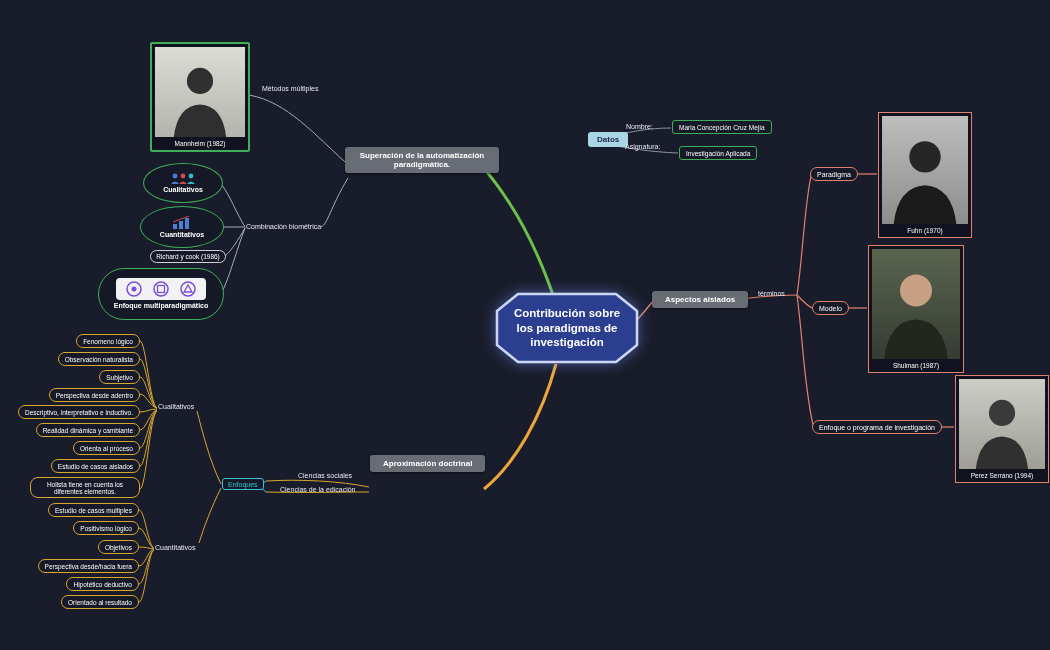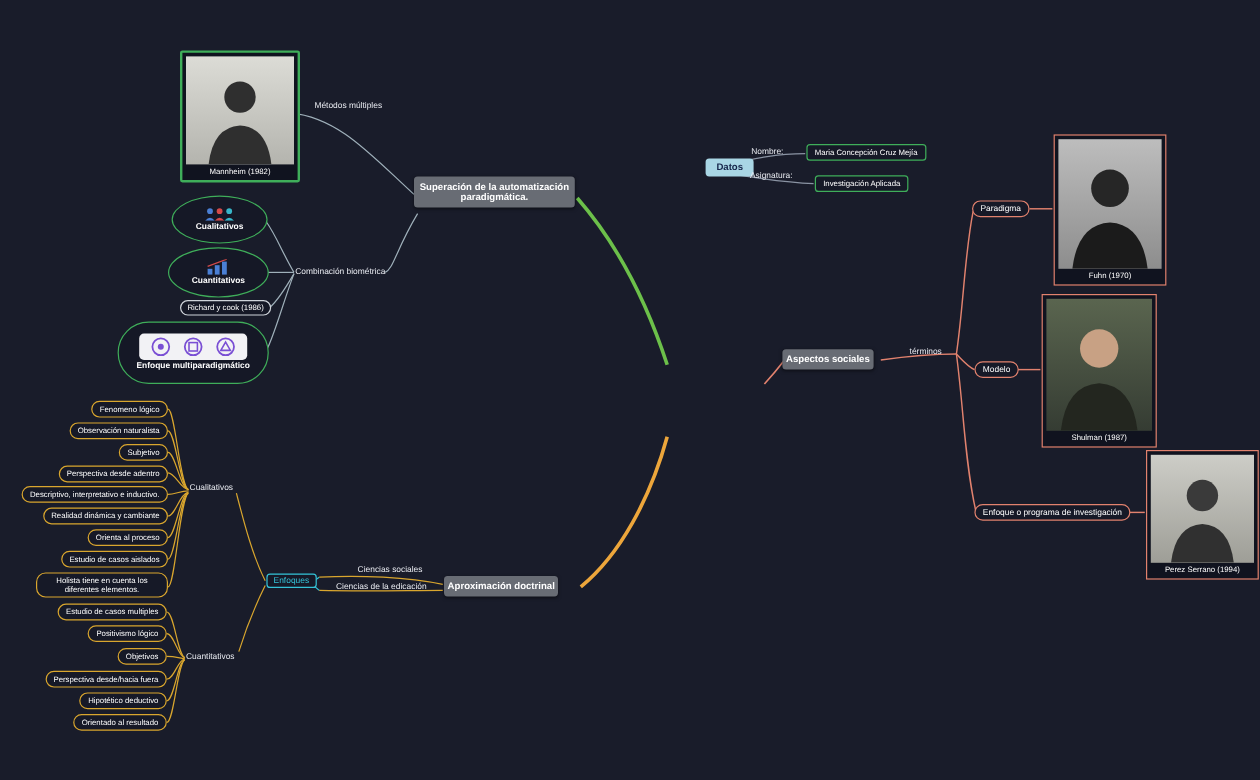--- a/index.html
+++ b/index.html
@@ -2,21 +2,21 @@
 <html><head>
 <meta charset="utf-8">
 <style>
   html,body{margin:0;padding:0;background:#191c2a;}
   body{width:1050px;height:650px;overflow:hidden;font-family:"Liberation Sans",sans-serif;}
   #canvas{position:relative;width:1050px;height:650px;background:#191c2a;}
   #wires{position:absolute;left:0;top:0;}
   .abs{position:absolute;}
   .lbl{color:#e8eaf0;font-size:7px;white-space:nowrap;}
   .graybox{background:#686c74;color:#fff;font-weight:bold;font-size:8px;border-radius:3px;
-           padding:4px 3px;text-align:center;box-shadow:0 1px 3px rgba(0,0,0,.5);}
+           padding:4px 13px;text-align:center;box-shadow:0 1px 3px rgba(0,0,0,.5);}
   .tag{background:#161927;color:#fff;font-size:6.5px;border-radius:8px;padding:2.5px 6px;
        text-align:center;white-space:nowrap;}
   .tag.yellow{border:1px solid #d9a62e;}
   .tag.red{border:1px solid #e2826e;font-size:7px;}
   .tag.greenv{border:1px solid #3fae5a;border-radius:3px;font-size:6.5px;}
   .tag.wrap{white-space:normal;width:96px;}
   .datosbox{background:#a9d6e5;color:#15244a;font-weight:bold;font-size:8px;border-radius:3px;
             padding:3px 9px;}
   .enfq{border:1px solid #35c3d8;color:#35c3d8;font-size:7px;border-radius:3px;
         padding:1.5px 5px;background:#161927;}
@@ -95,20 +95,26 @@
     <path d="M 157 411 C 150 414 146 489 140 489" stroke="#d9a62e" stroke-width="1"></path>
 
     <path d="M 154 548 C 148 546 145 510 139 510" stroke="#d9a62e" stroke-width="1"></path>
     <path d="M 154 548 C 148 547 145 528 139 528" stroke="#d9a62e" stroke-width="1"></path>
     <path d="M 154 549 C 148 548 145 547 139 547" stroke="#d9a62e" stroke-width="1"></path>
     <path d="M 154 549 C 148 550 145 566 139 566" stroke="#d9a62e" stroke-width="1"></path>
     <path d="M 154 550 C 148 551 145 584 139 584" stroke="#d9a62e" stroke-width="1"></path>
     <path d="M 154 550 C 148 552 145 602 139 602" stroke="#d9a62e" stroke-width="1"></path>
   </svg>
 
+  <div class="abs" style="left:494px;top:291px;width:146px;height:74px;">
+    <svg id="centerNode" width="146" height="74">
+      <path d="M24 3 H122 L143 20 V54 L122 71 H24 L3 54 V20 Z" fill="#2b3e8f" stroke="#cdd6f4" stroke-width="2.5" stroke-linejoin="round"></path>
+    </svg>
+    <div id="centerTitle">Contribución sobre los paradigmas de investigación</div>
+  </div>
 
   <div class="abs datosbox" style="left:588px;top:132px;">Datos</div>
   <div class="abs lbl" style="left:626px;top:123px;">Nombre:</div>
   <div class="abs tag greenv" style="left:672px;top:120px;">Maria Concepción Cruz Mejía</div>
   <div class="abs lbl" style="left:625px;top:143px;">Asignatura:</div>
   <div class="abs tag greenv" style="left:679px;top:146px;">Investigación Aplicada</div>
 
   <div class="abs graybox" style="left:345px;top:147px;width:128px;">Superación de la automatización paradigmática.</div>
   <div class="abs lbl" style="left:262px;top:85px;">Métodos múltiples</div>
 
@@ -155,21 +161,21 @@
         <circle cx="12" cy="9" r="2.5" fill="#7a4fd4"></circle>
         <circle cx="39" cy="9" r="7" fill="none" stroke="#7a4fd4" stroke-width="1.5"></circle>
         <rect x="35.5" y="5.5" width="7" height="7" fill="none" stroke="#7a4fd4" stroke-width="1.3"></rect>
         <circle cx="66" cy="9" r="7" fill="none" stroke="#7a4fd4" stroke-width="1.5"></circle>
         <path d="M62 12 L66 5 L70 12 Z" fill="none" stroke="#7a4fd4" stroke-width="1.3"></path>
       </svg>
     </div>
     <div class="olabel">Enfoque multiparadigmático</div>
   </div>
 
-  <div class="abs graybox" style="left:652px;top:291px;">Aspectos sociales</div>
+  <div class="abs graybox" style="left:652px;top:291px;">Aspectos aislados</div>
   <div class="abs lbl" style="left:758px;top:290px;">términos</div>
 
   <div class="abs tag red" style="left:810px;top:167px;">Paradigma</div>
   <div class="abs tag red" style="left:812px;top:301px;">Modelo</div>
   <div class="abs tag red" style="left:812px;top:420px;">Enfoque o programa de investigación</div>
 
   <div class="abs photonode frame-salmon" style="left:878px;top:112px;width:86px;">
     <div class="photo fuhn" style="height:108px;">
       <svg viewBox="0 0 100 130" preserveAspectRatio="xMidYMax meet">
         <circle class="sil-head" cx="50" cy="40" r="21"></circle>
@@ -192,21 +198,21 @@
   <div class="abs photonode frame-salmon" style="left:955px;top:375px;width:86px;">
     <div class="photo perez" style="height:90px;">
       <svg viewBox="0 0 100 130" preserveAspectRatio="xMidYMax meet">
         <circle class="sil-head" cx="50" cy="40" r="21"></circle>
         <path class="sil-body" d="M8 130 Q14 80 50 78 Q86 80 92 130 Z"></path>
       </svg>
     </div>
     <div class="caption">Perez Serrano (1994)</div>
   </div>
 
-  <div class="abs graybox" style="left:370px;top:480px;">Aproximación doctrinal</div>
+  <div class="abs graybox" style="left:370px;top:455px;">Aproximación doctrinal</div>
   <div class="abs lbl" style="left:298px;top:472px;">Ciencias sociales</div>
   <div class="abs lbl" style="left:280px;top:486px;">Ciencias de la edicación</div>
   <div class="abs enfq" style="left:222px;top:478px;">Enfoques</div>
 
   <div class="abs lbl" style="left:158px;top:403px;">Cualitativos</div>
   <div class="abs lbl" style="left:155px;top:544px;">Cuantitativos</div>
 
   <div class="abs tag yellow" style="right:910px;top:334px;">Fenomeno lógico</div>
   <div class="abs tag yellow" style="right:910px;top:352px;">Observación naturalista</div>
   <div class="abs tag yellow" style="right:910px;top:370px;">Subjetivo</div>

